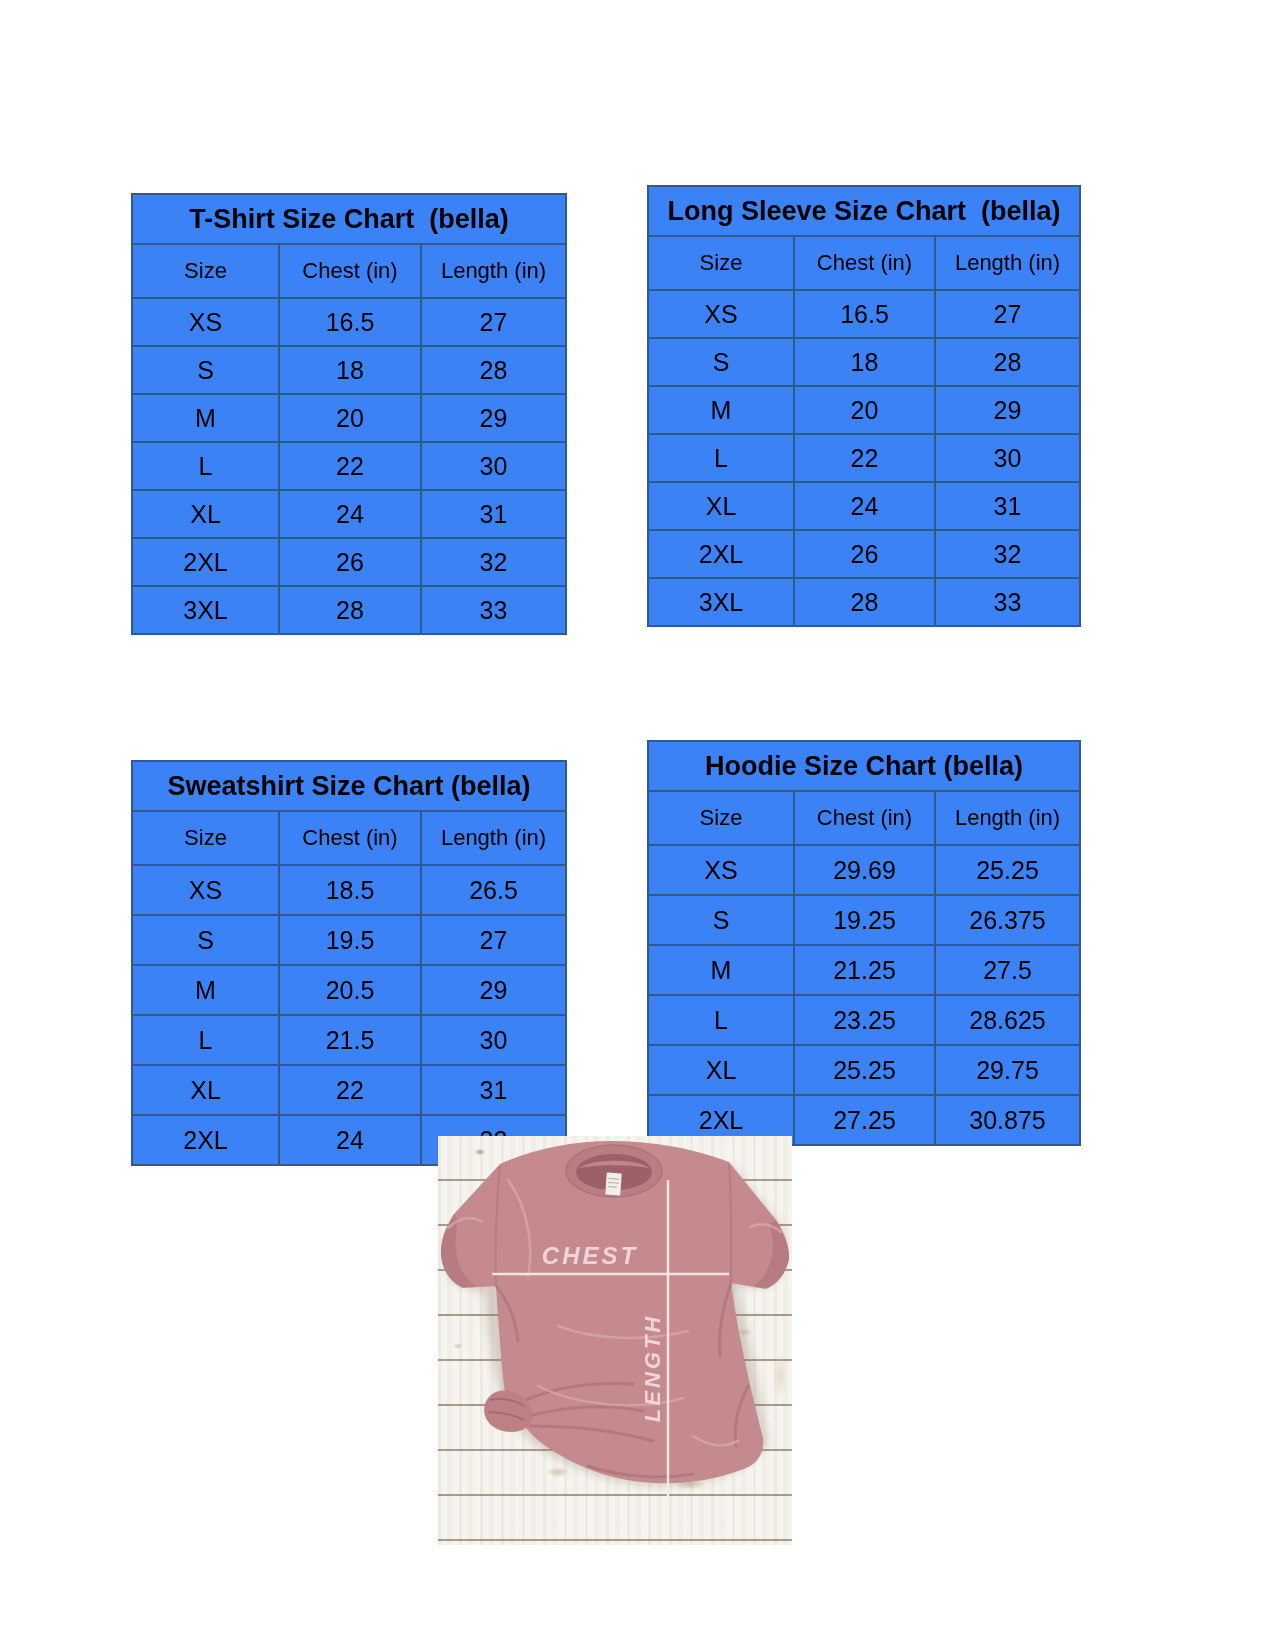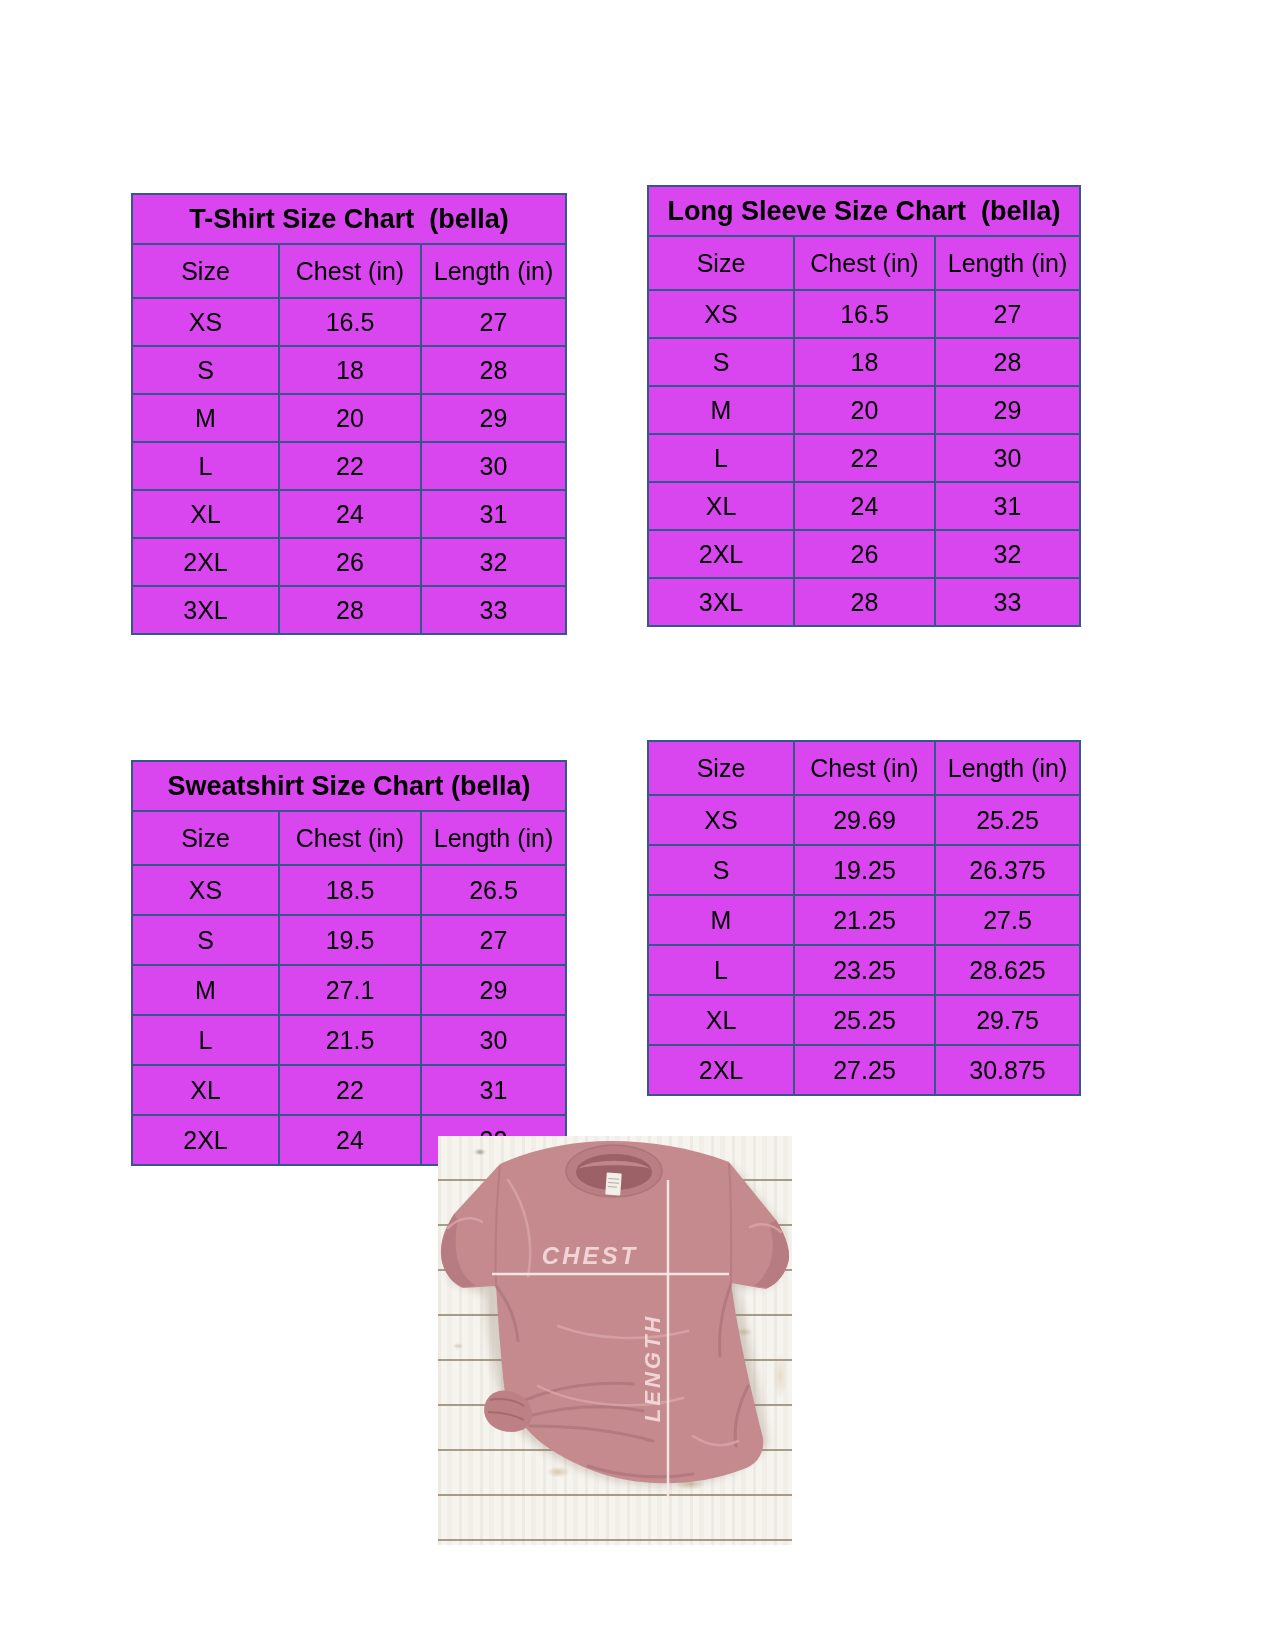--- a/index.html
+++ b/index.html
@@ -10,37 +10,37 @@
     font-family:"Liberation Sans", sans-serif;
     color:#000;
     overflow:hidden;
   }
   
   .size-table{position:absolute;}
   .size-table table{
     border-collapse:collapse;
     table-layout:fixed;
     width:100%;
-    background:#d946ef;
+    background:#3b82f6;
   }
   .size-table th,.size-table td{
     border:2px solid #33598c;
     text-align:center;
     vertical-align:middle;
     font-weight:normal;
     color:#000;
   }
   .size-table .title-row th{
     font-weight:bold;
     font-size:27px;
     white-space:pre-wrap;
     height:46px;
   }
   .size-table .header-row th{
-    font-size:25px;
+    font-size:22px;
     height:50px;
   }
   .size-table td{font-size:25px;}
   .rows-48 tbody tr{height:48px;}
   .rows-50 tbody tr{height:50px;}
   #tbl-tshirt   {left:131px;top:193px;width:436px;}
   #tbl-longsleeve{left:647px;top:185px;width:434px;}
   #tbl-sweatshirt{left:131px;top:740px;width:436px;margin-top:20px;}
   #tbl-hoodie   {left:647px;top:740px;width:434px;}
 
@@ -213,21 +213,21 @@
             <td>18.5</td>
             <td>26.5</td>
           </tr>
           <tr>
             <td>S</td>
             <td>19.5</td>
             <td>27</td>
           </tr>
           <tr>
             <td>M</td>
-            <td>27.1</td>
+            <td>20.5</td>
             <td>29</td>
           </tr>
           <tr>
             <td>L</td>
             <td>21.5</td>
             <td>30</td>
           </tr>
           <tr>
             <td>XL</td>
             <td>22</td>
@@ -243,20 +243,23 @@
   </div>
 
   <div class="size-table rows-50" id="tbl-hoodie">
     <table>
       <colgroup>
           <col style="width:146px">
           <col style="width:141px">
           <col>
         </colgroup>
       <thead>
+        <tr class="title-row">
+            <th colspan="3">Hoodie Size Chart (bella)</th>
+          </tr>
         <tr class="header-row">
             <th>Size</th>
             <th>Chest (in)</th>
             <th>Length (in)</th>
           </tr>
       </thead>
       <tbody>
           <tr>
             <td>XS</td>
             <td>29.69</td>

